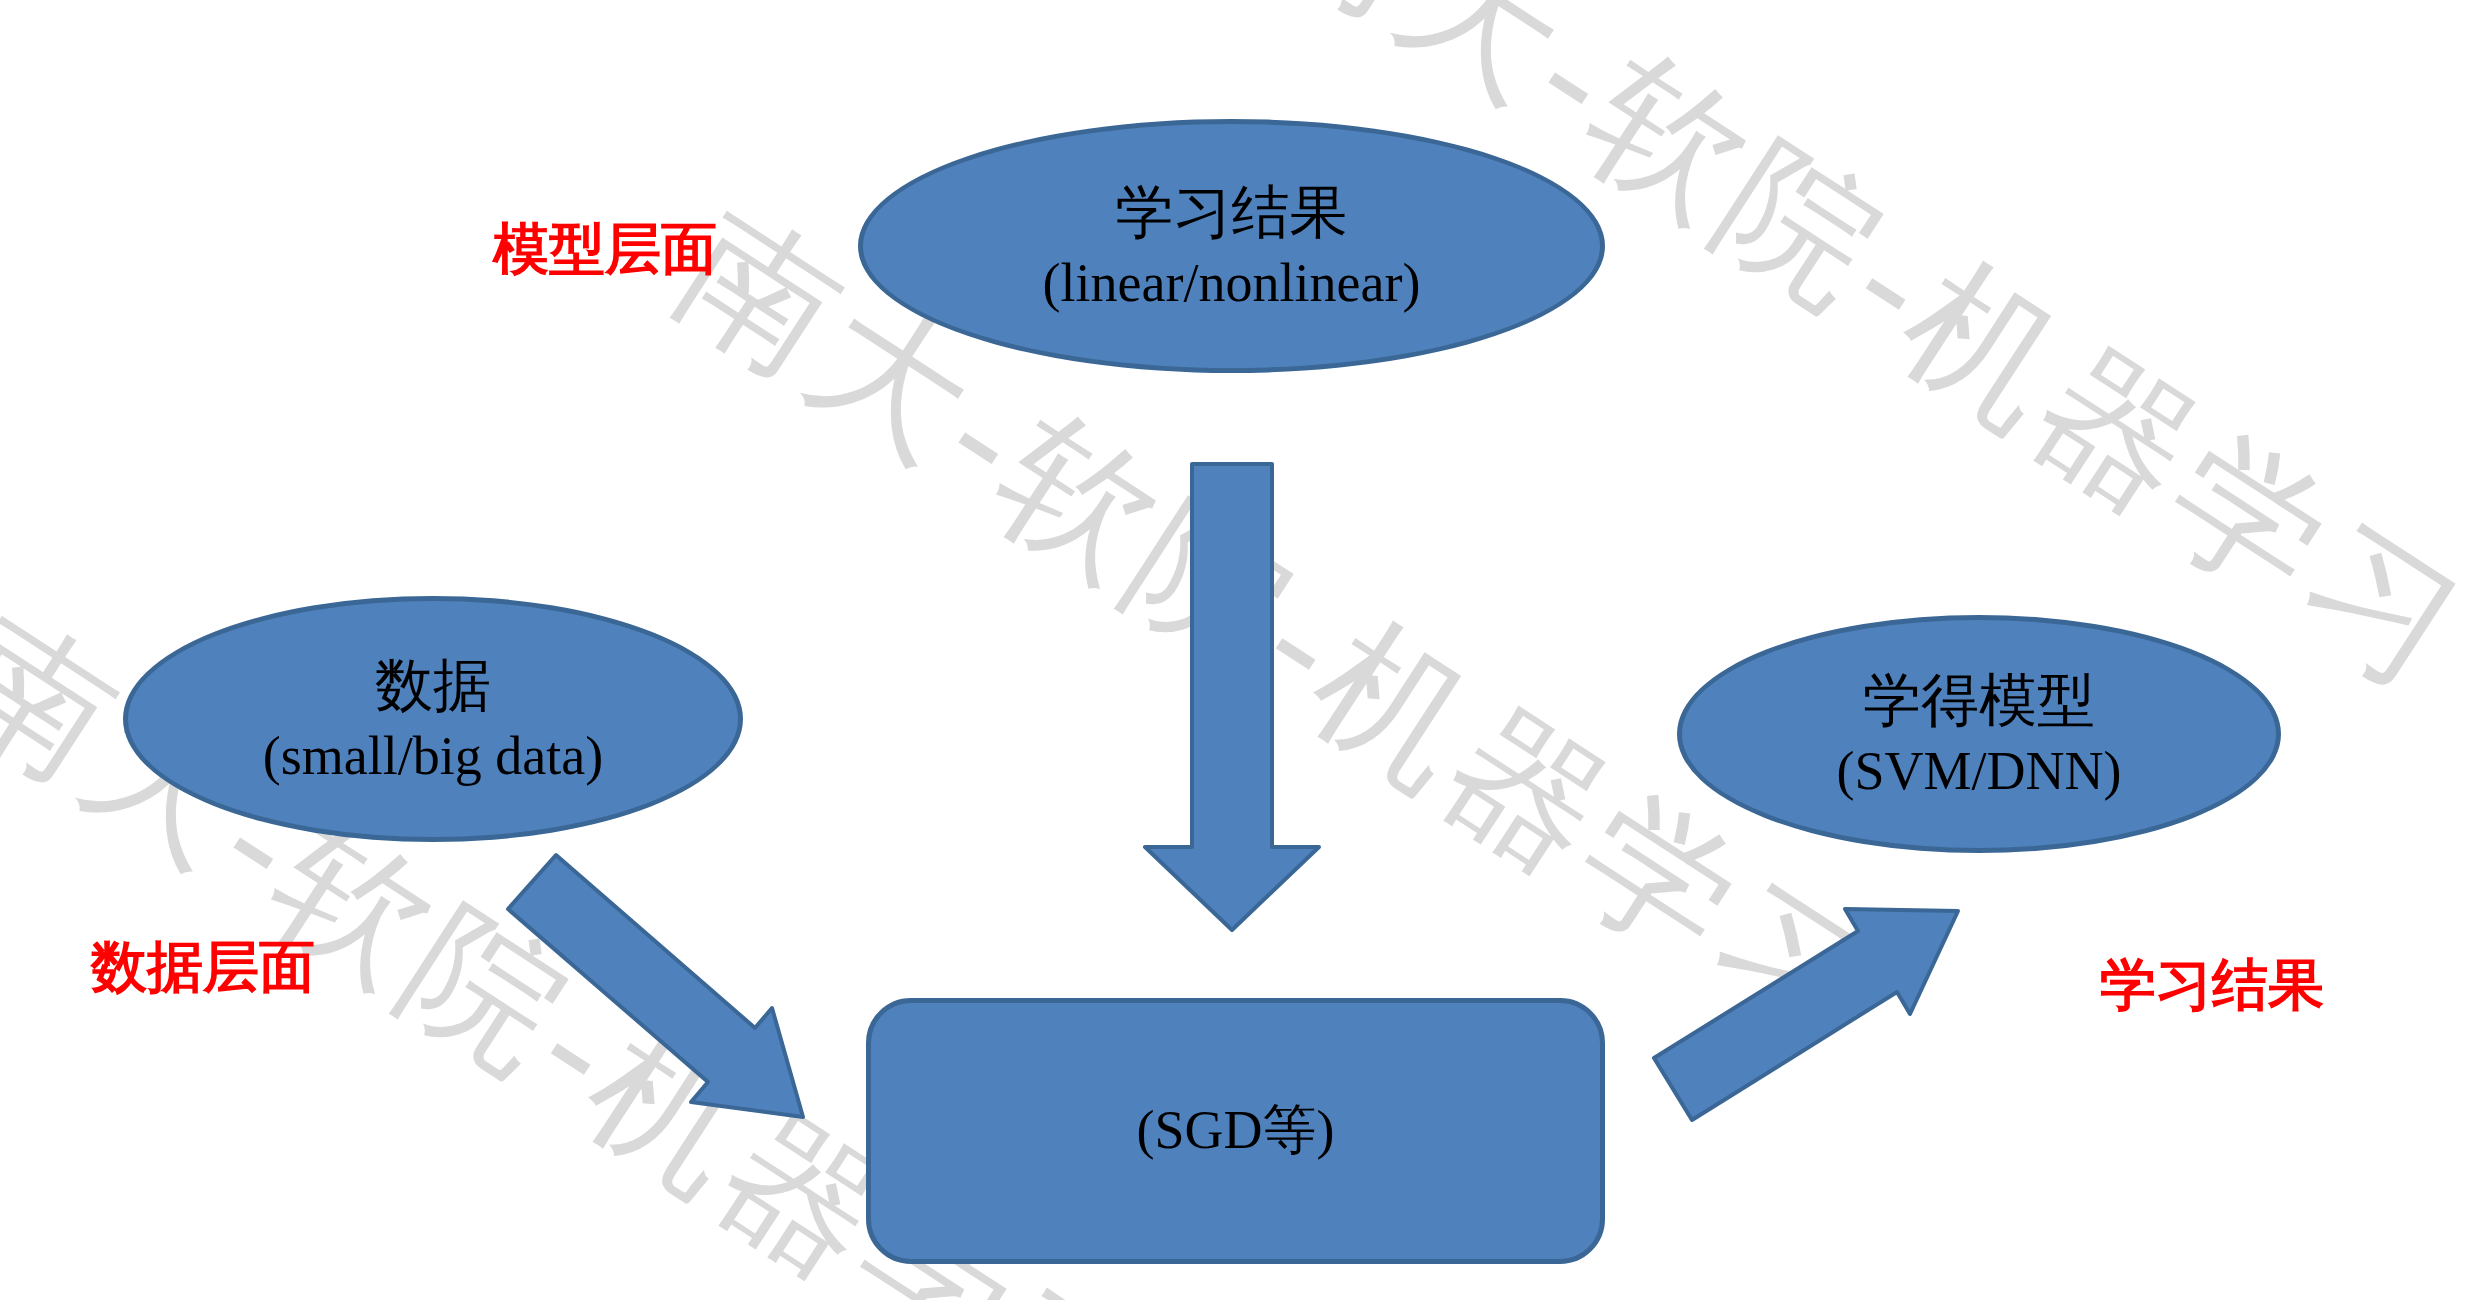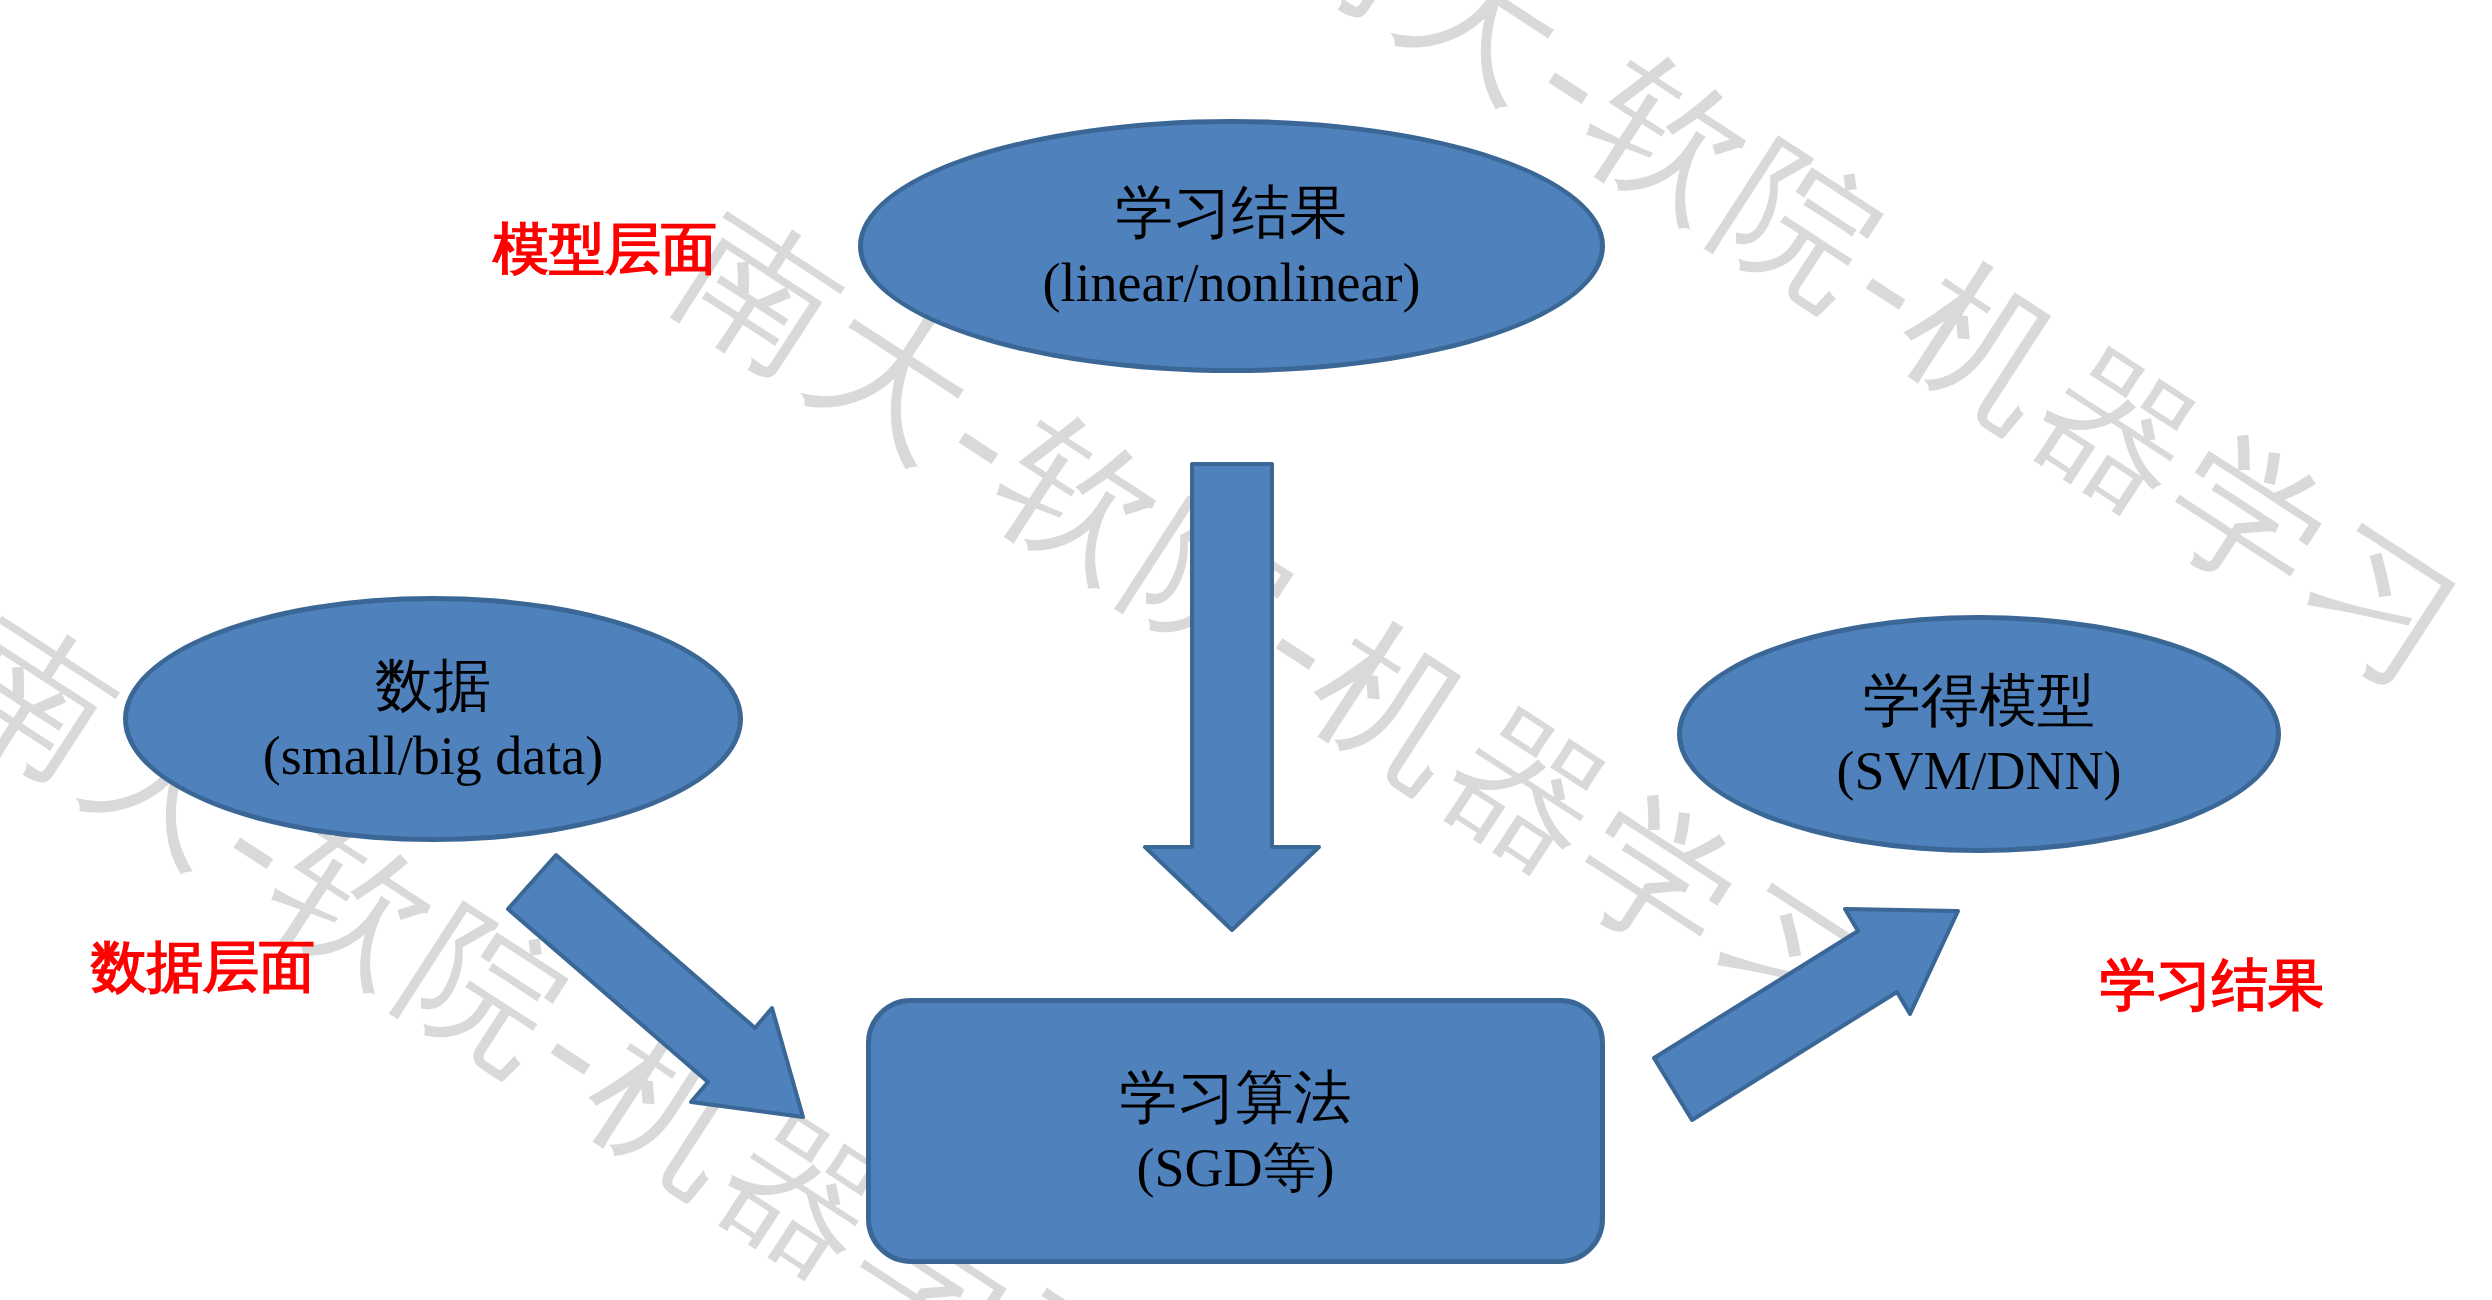--- a/index.html
+++ b/index.html
@@ -107,21 +107,20 @@
     <div class="node-title">数据</div>
     <div class="node-sub">(small/big data)</div>
   </div>
 
   <div class="node ellipse node-learned-model">
     <div class="node-title">学得模型</div>
     <div class="node-sub">(SVM/DNN)</div>
   </div>
 
   <div class="node roundrect node-algorithm">
-    <div class="node-title">学习算法</div>
     <div class="node-sub">(SGD等)</div>
   </div>
 
   <div class="red-label label-model-level">模型层面</div>
   <div class="red-label label-data-level">数据层面</div>
   <div class="red-label label-learn-result">学习结果</div>
 
 </div>
 
 </body></html>

